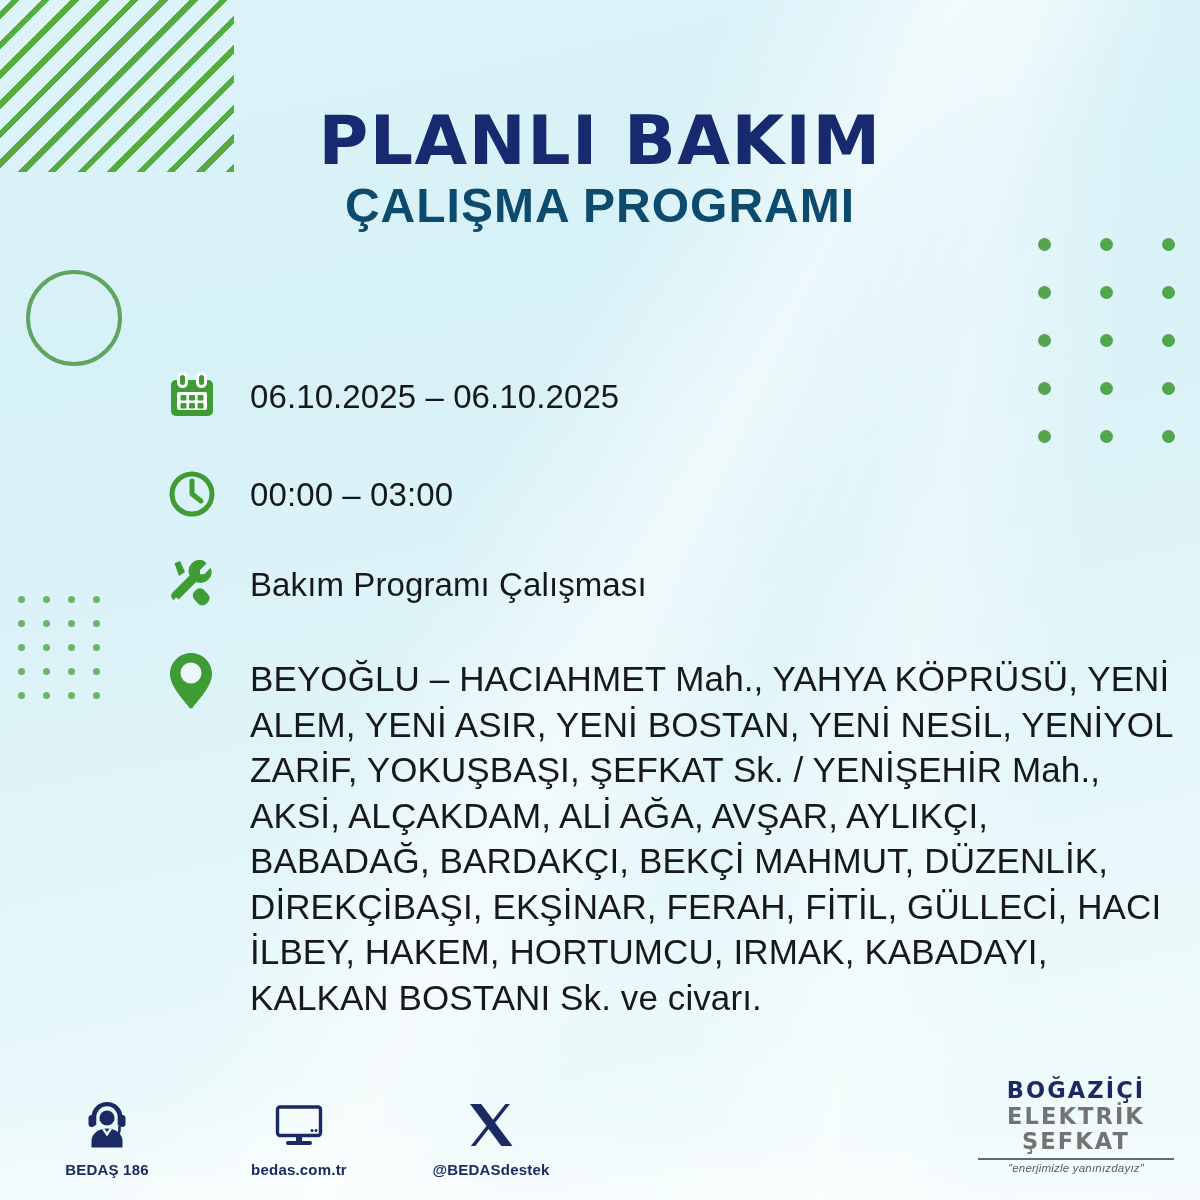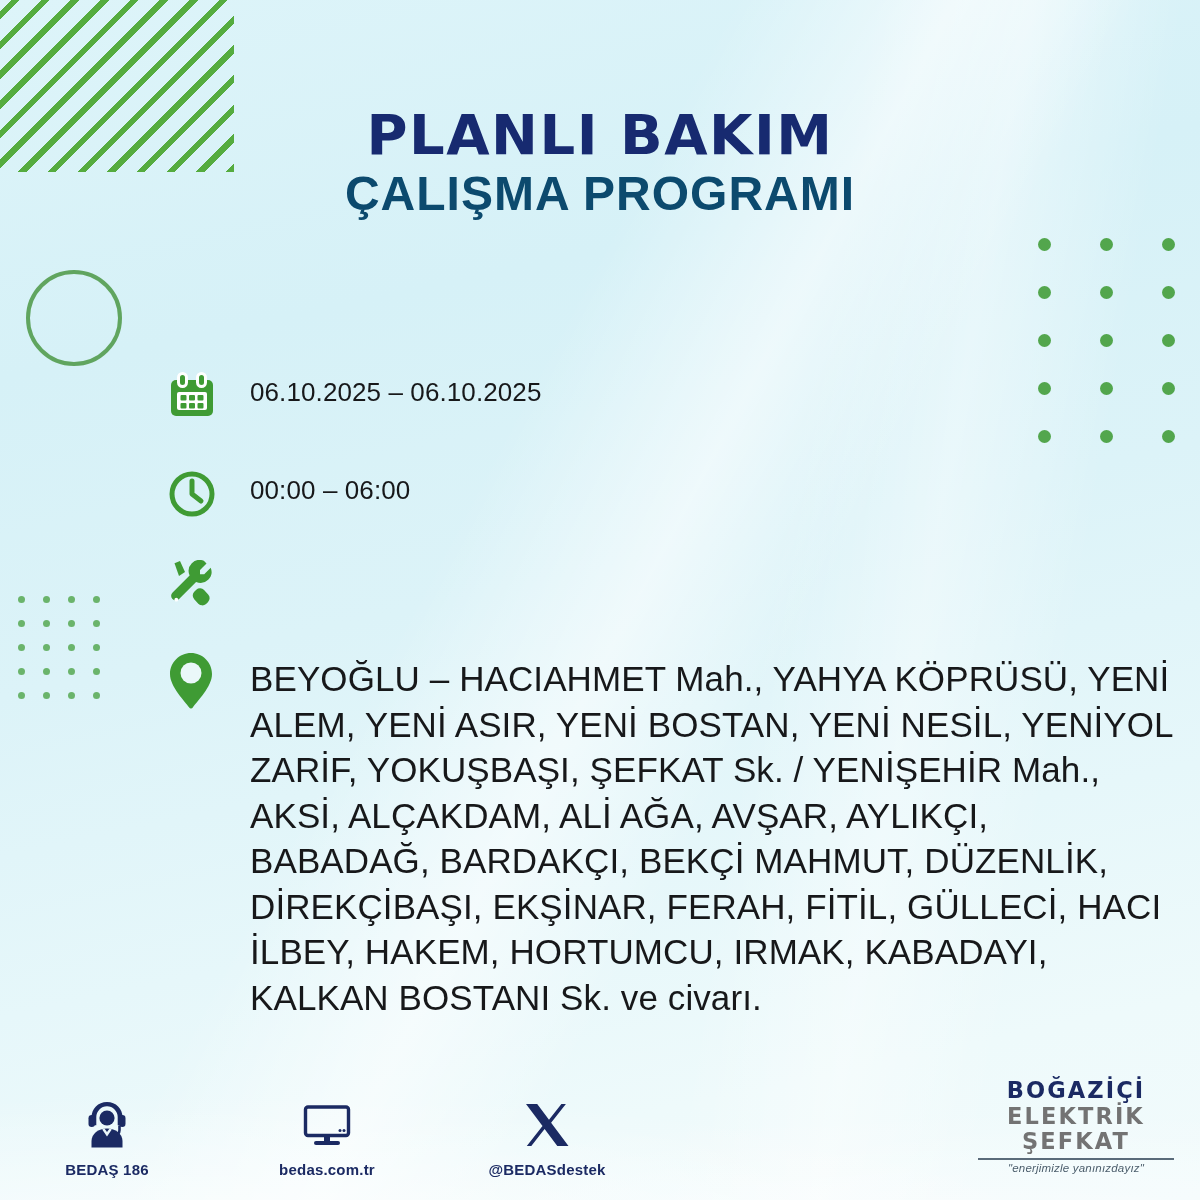--- a/index.html
+++ b/index.html
@@ -65,46 +65,46 @@
   #dots-left {
     left:18px; top:596px;
     grid-template-columns:repeat(4, 25px);
     grid-template-rows:repeat(5, 24px);
   }
   #dots-left i { width:7px; height:7px; border-radius:50%; background:#3f9b34; opacity:.72; }
 
   
   #header { position:absolute; left:0; right:0; top:106px; text-align:center; }
   #title-main {
-    font-size:56px; font-weight:bold; letter-spacing:1.5px;
+    font-size:68px; font-weight:bold; letter-spacing:1.5px;
     color:#172a70; line-height:1.02;
     font-family:"DejaVu Sans", sans-serif;
   }
   #title-sub {
     margin-top:6px;
     font-size:48px; font-weight:bold; letter-spacing:1px;
     color:#0c4a6e; line-height:1.05;
     font-family:"Liberation Sans", sans-serif;
   }
 
   
   #info { position:absolute; left:164px; top:372px; width:1010px; }
   .row { display:flex; align-items:flex-start; }
   .row-icon { width:86px; flex:0 0 86px; display:flex; justify-content:flex-start; padding-left:4px; }
-  .row-text { font-size:26px; color:#17181a; line-height:1.28; padding-top:4px; letter-spacing:.1px; }
+  .row-text { font-size:33px; color:#17181a; line-height:1.28; padding-top:4px; letter-spacing:.1px; }
 
   #row-date { height:98px; }
   #row-time { height:90px; }
   #row-work { height:92px; }
   #row-addr { }
   #row-addr .row-text { font-size:35px; line-height:45.5px; width:925px; }
 
   
   #footer { position:absolute; left:0; right:0; bottom:14px; height:130px; }
-  #footer-links { position:absolute; left:42px; bottom:8px; display:flex; gap:90px; }
+  #footer-links { position:absolute; left:42px; bottom:8px; display:flex; gap:62px; }
   .flink { width:130px; text-align:center; }
   .flink .glyph { height:62px; display:flex; align-items:center; justify-content:center; }
   .flink .lbl {
     margin-top:5px; font-size:15px; font-weight:bold;
     color:#1b2a63; letter-spacing:.2px; white-space:nowrap;
   }
 
   #logo { position:absolute; right:26px; bottom:12px; width:196px; text-align:center; }
   #logo .l1 { font-size:22.5px; font-weight:bold; color:#1b2a63; letter-spacing:2.1px; line-height:1.12;
               font-family:"DejaVu Sans", sans-serif; }
@@ -191,34 +191,35 @@
     <div class="row-text">06.10.2025 – 06.10.2025</div>
   </div>
 
   <div class="row" id="row-time">
     <div class="row-icon">
       <svg width="48" height="48" viewBox="0 0 48 48">
         <circle cx="24" cy="24" r="20" fill="none" stroke="#3f9b34" stroke-width="5"></circle>
         <path d="M24 11 L24 24 L33 31" fill="none" stroke="#3f9b34" stroke-width="5" stroke-linecap="round" stroke-linejoin="round"></path>
       </svg>
     </div>
-    <div class="row-text">00:00 – 06:00</div>
+    <div class="row-text">00:00 – 03:00</div>
   </div>
 
   <div class="row" id="row-work">
     <div class="row-icon">
       <svg width="50" height="48" viewBox="0 0 50 48">
         <g fill="#3f9b34">
           <path d="M38.5 3.5 l-6.5 6.5 l0 4.2 l4.2 0 l6.5 -6.5 a11 11 0 0 1 -14.6 14.2 l-17 17 a4.6 4.6 0 1 1 -6.5 -6.5 l17 -17 a11 11 0 0 1 14.2 -14.6 z"></path>
           <circle cx="8.3" cy="39.7" r="1.9" fill="#ffffff"></circle>
           <path d="M6.5 3.2 l5.5 -2.3 l5.0 11.2 l-6.0 4.0 z"></path>
           <rect x="26.5" y="28.5" width="13.5" height="17" rx="5.5" transform="rotate(-43 33 37)"></rect>
         </g>
       </svg>
     </div>
+    <div class="row-text">Bakım Programı Çalışması</div>
   </div>
 
   <div class="row" id="row-addr">
     <div class="row-icon">
       <svg width="46" height="58" viewBox="0 0 46 58">
         <path d="M23 1 C11.4 1 2 10.4 2 22 C2 35 17 49 21.2 55.6 a2.2 2.2 0 0 0 3.6 0 C29 49 44 35 44 22 C44 10.4 34.6 1 23 1 z" fill="#3f9b34"></path>
         <circle cx="23" cy="21" r="10.5" fill="#eaf8f9"></circle>
       </svg>
     </div>
     <div class="row-text">BEYOĞLU – HACIAHMET Mah., YAHYA KÖPRÜSÜ, YENİ ALEM, YENİ ASIR, YENİ BOSTAN, YENİ NESİL, YENİYOL ZARİF, YOKUŞBAŞI, ŞEFKAT Sk. / YENİŞEHİR Mah., AKSİ, ALÇAKDAM, ALİ AĞA, AVŞAR, AYLIKÇI, BABADAĞ, BARDAKÇI, BEKÇİ MAHMUT, DÜZENLİK, DİREKÇİBAŞI, EKŞİNAR, FERAH, FİTİL, GÜLLECİ, HACI İLBEY, HAKEM, HORTUMCU, IRMAK, KABADAYI, KALKAN BOSTANI Sk. ve civarı.</div>

